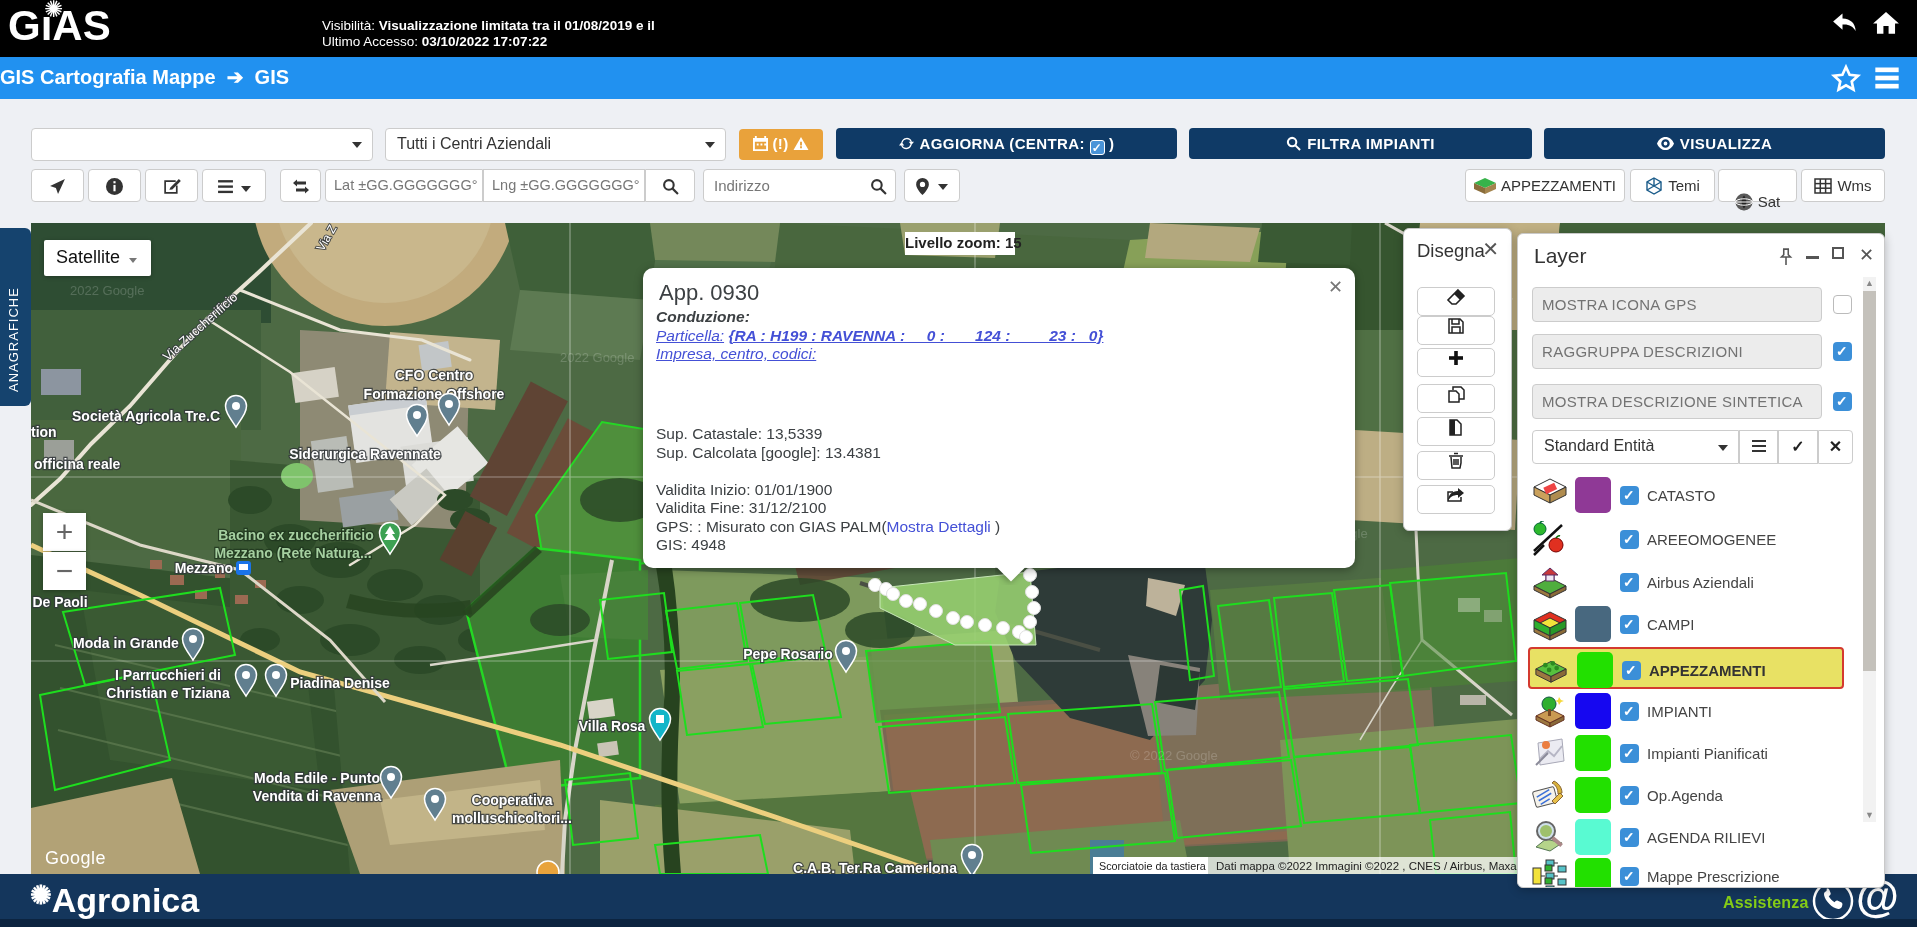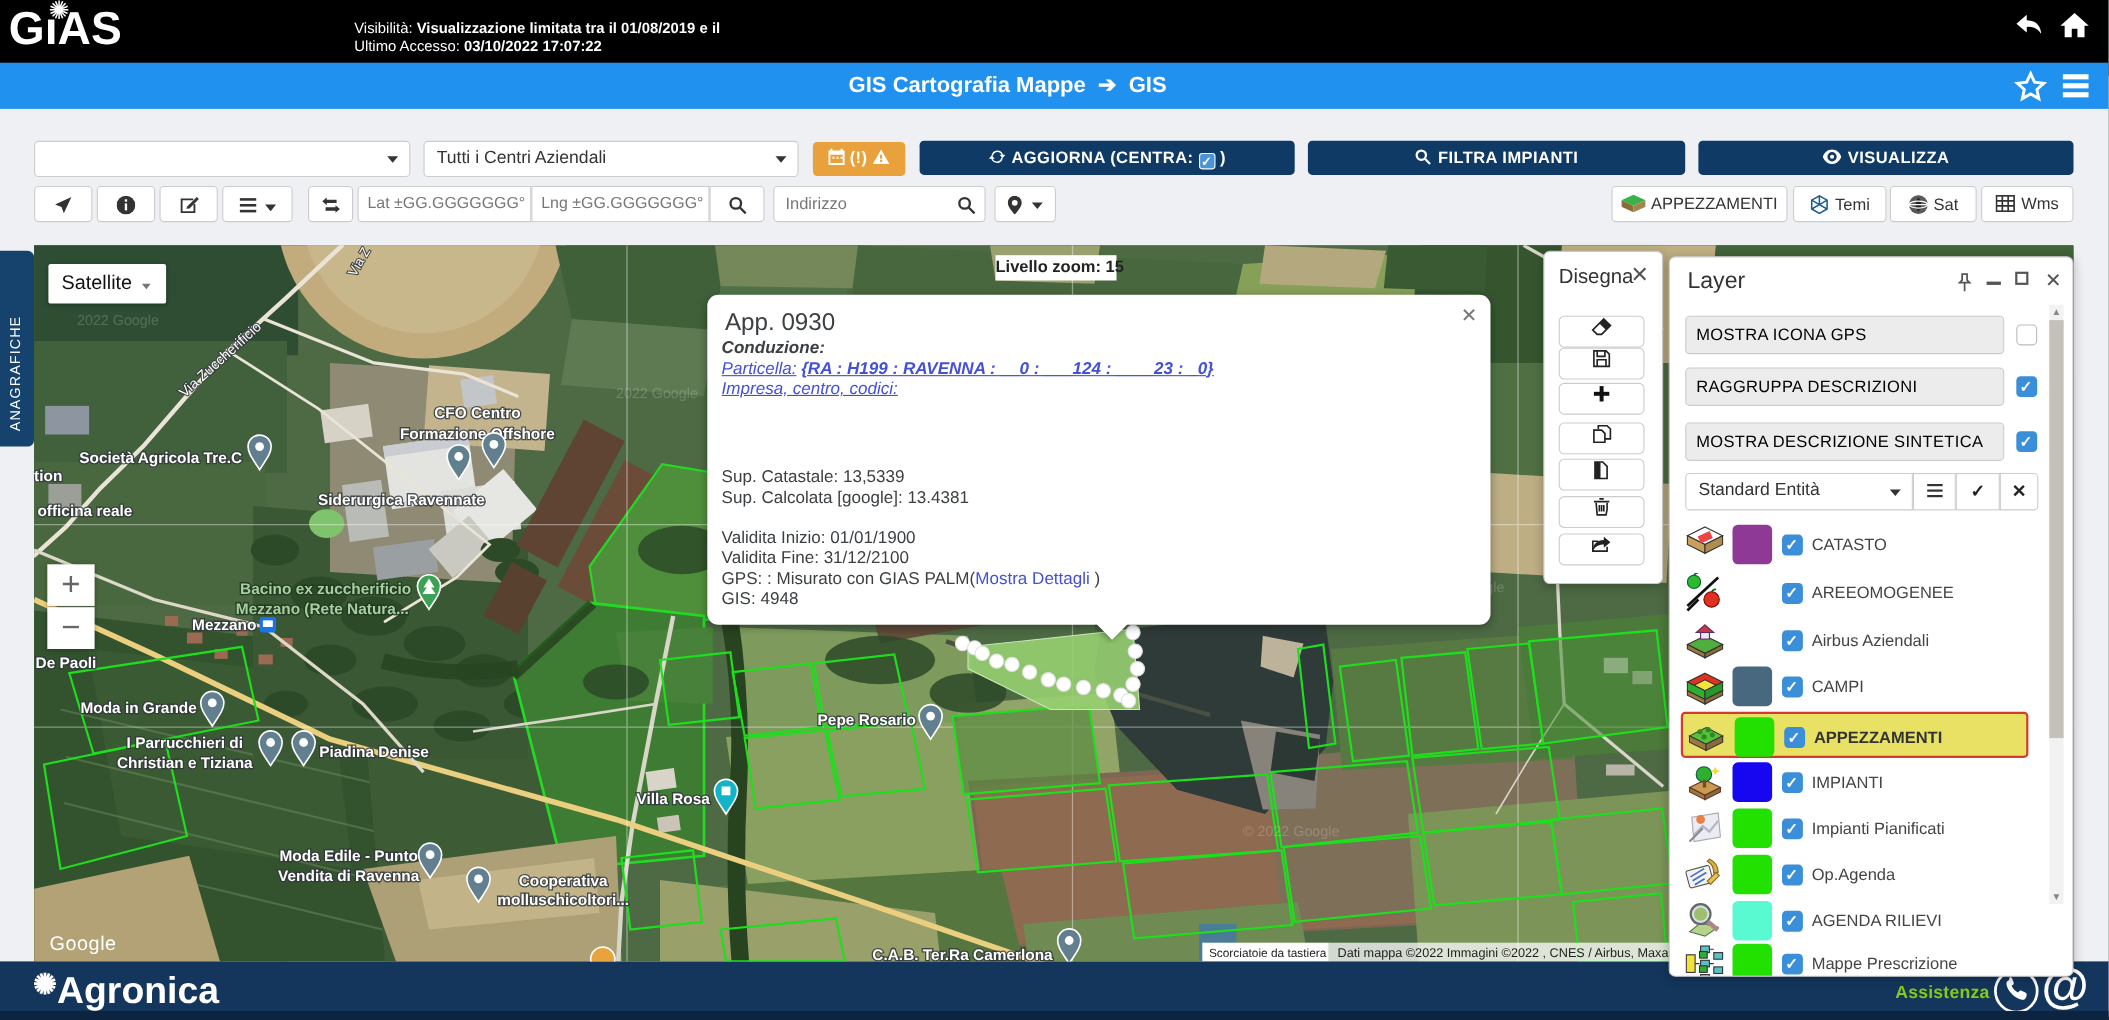--- a/index.html
+++ b/index.html
@@ -8,21 +8,21 @@
 
 
 .hdr { position:absolute; left:0; top:0; width:1917px; height:69px; background:#000000; }
 .logo { position:absolute; left:8px; top:2px; color:#fff; font-size:42px; font-weight:bold; letter-spacing:0px; }
 .logo .fl { position:absolute; left:36px; top:-6px; font-size:23px; font-weight:normal; }
 .vis { position:absolute; left:322px; top:18px; color:#fff; font-size:13.5px; line-height:16px; }
 .hdr-ic { position:absolute; top:9px; color:#fff; }
 
 
 .bluebar { position:absolute; left:0; top:57px; width:1917px; height:42px; background:#2191f0; }
-.btitle { position:absolute; left:0; top:8px; width:1832px; text-align:center; color:#fff; font-size:20px; font-weight:bold; }
+.btitle { position:absolute; left:0; top:8px; width:1832px; color:#fff; font-size:20px; font-weight:bold; }
 .inp { position:absolute; height:33px; background:#fff; border:1px solid #ccc; border-radius:4px; font-size:16px; color:#333; white-space:nowrap; overflow:hidden; }
 .caret { width:0; height:0; border-left:5px solid transparent; border-right:5px solid transparent; border-top:6px solid #333; display:inline-block; }
 .btn-dark { position:absolute; height:31px; background:#0f3a66; border-radius:4px; color:#fff; font-size:15px; font-weight:bold; text-align:center; letter-spacing:0.4px; }
 .btn-w { position:absolute; height:33px; background:#fff; border:1px solid #ccc; border-radius:4px; color:#333; font-size:15px; text-align:center; }
 
 
 .footer { position:absolute; left:0; top:874px; width:1917px; height:53px; background:#14365c; z-index:1; }
 .footer .strip { position:absolute; left:0; top:45px; width:1917px; height:8px; background:#0c2440; }
 .agro { position:absolute; left:30px; top:6px; color:#fff; font-size:34px; font-weight:bold; }
 .assist { position:absolute; left:1723px; top:20px; color:#84cc16; font-size:16px; font-weight:bold; letter-spacing:0.2px; }
@@ -45,21 +45,21 @@
 .ptext { font-size:15.5px; color:#3c4043; line-height:18.5px; }
 .plink { color:#4450d6; font-style:italic; text-decoration:underline; }
 
 
 .panel { position:absolute; background:#fff; border:1px solid #c9c9c9; border-radius:6px; box-shadow:0 2px 10px rgba(0,0,0,.25); }
 .disegna { left:1372px; top:5px; width:109px; height:303px; }
 .disegna h3 { font-size:18.5px; font-weight:normal; color:#333; padding:11px 0 0 13px; }
 .dbtn { position:absolute; left:13px; width:78px; height:29px; background:#fff; border:1px solid #ccc; border-radius:5px; text-align:center; }
 .layerp { left:1486px; top:10px; width:368px; height:655px; overflow:hidden; }
 .layerp h3 { font-size:21px; font-weight:normal; color:#333; padding:10px 0 0 16px; }
-.litem { position:absolute; left:14px; width:290px; height:35px; background:#ececec; border:1px solid #ccc; border-radius:4px; font-size:15px; color:#000000; letter-spacing:0.3px; padding:8px 0 0 9px; }
+.litem { position:absolute; left:14px; width:290px; height:35px; background:#ececec; border:1px solid #ccc; border-radius:4px; font-size:15px; color:#737373; letter-spacing:0.3px; padding:8px 0 0 9px; }
 .cb { position:absolute; width:19px; height:19px; border-radius:4px; background:#3b8fd8; }
 .cb:after { content:"\2713"; position:absolute; left:3px; top:1px; color:#fff; font-size:14px; font-weight:bold; }
 .cb.off { background:#fff; border:1px solid #bbb; }
 .cb.off:after { content:""; }
 .lrow { position:absolute; left:14px; font-size:15px; color:#444; } .lrow span { white-space:nowrap; }
 .sw { position:absolute; width:36px; height:36px; border-radius:5px; }
 </style>
 </head>
 <body>
 
@@ -163,21 +163,21 @@
   <svg width="22" height="16" viewBox="0 0 22 16" style="vertical-align:-3px; margin-right:5px;">
       <polygon points="11,0 22,5 11,10 0,5" fill="#37b34a"></polygon>
       <polygon points="0,5 11,10 11,16 0,11" fill="#8a6d3b"></polygon>
       <polygon points="22,5 11,10 11,16 22,11" fill="#a5854e"></polygon>
     </svg>APPEZZAMENTI</div>
 <div class="btn-w" style="left:1630px; top:169px; width:85px; padding-top:7px;">
   <svg width="18" height="18" viewBox="0 0 18 18" fill="none" stroke="#1b5c8a" stroke-width="1.4" style="vertical-align:-4px; margin-right:5px;">
       <path d="M9 1l7 4v8l-7 4-7-4V5z"></path>
       <path d="M9 1v8m0 0l7 4M9 9L2 13M2 5l7 4 7-4"></path>
     </svg>Temi</div>
-<div class="btn-w" style="left:1718px; top:169px; width:79px; padding-top:7px;">
+<div class="btn-w" style="left:1718px; top:169px; width:79px; padding-top:23px;">
   <svg width="18" height="18" viewBox="0 0 18 18" style="vertical-align:-4px; margin-right:5px;">
       <circle cx="9" cy="9" r="8.5" fill="#222"></circle>
       <path d="M9 .5a8.5 8.5 0 0 0 0 17 8.5 8.5 0 0 0 0-17zm0 2c1.5 1.8 2.4 4 2.4 6.5S10.5 13.7 9 15.5C7.5 13.7 6.6 11.5 6.6 9S7.5 4.3 9 2.5z" fill="#fff" opacity="0.25"></path>
       <ellipse cx="9" cy="9" rx="8.5" ry="3.2" fill="none" stroke="#fff" stroke-width="1"></ellipse>
       <line x1="0.5" y1="9" x2="17.5" y2="9" stroke="#fff"></line>
     </svg>Sat</div>
 <div class="btn-w" style="left:1801px; top:169px; width:84px; padding-top:7px;">
   <svg width="18" height="16" viewBox="0 0 18 16" fill="none" stroke="#333" stroke-width="1.5" style="vertical-align:-3px; margin-right:5px;">
       <rect x="1" y="1" width="16" height="14"></rect>
       <line x1="1" y1="5.6" x2="17" y2="5.6"></line>

